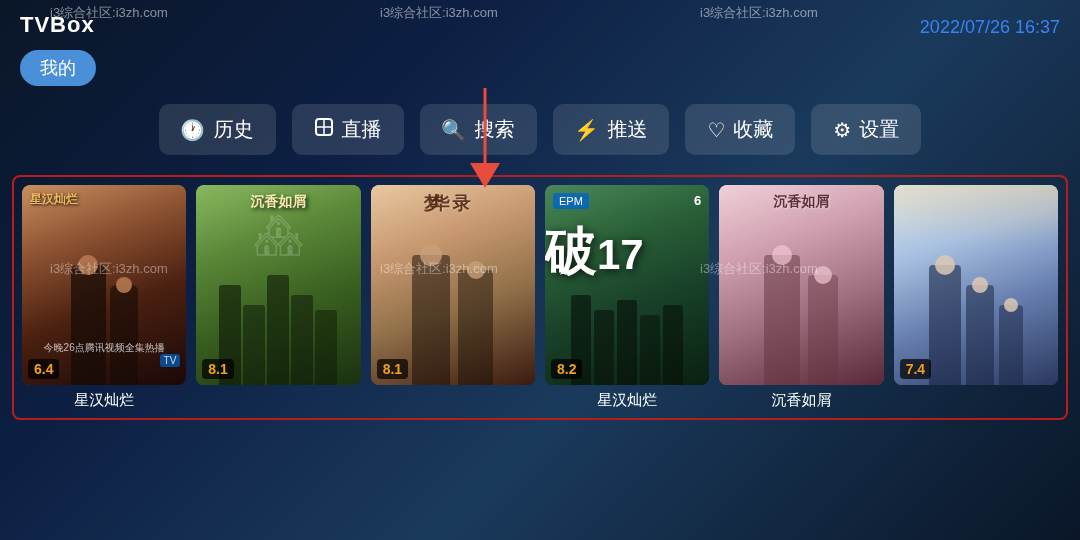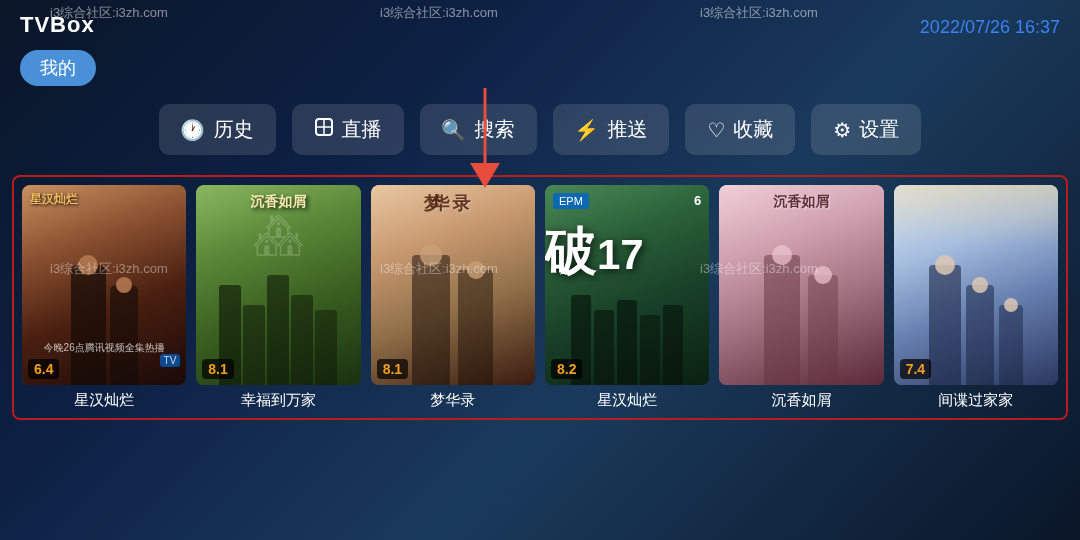--- a/index.html
+++ b/index.html
@@ -278,39 +278,37 @@
         </div>
         <div style="position:absolute;bottom:0;left:0;right:0;height:130px;display:flex;justify-content:center;align-items:flex-end;gap:2px;">
           <div style="width:22px;height:100px;background:rgba(10,20,5,0.6);border-radius:3px 3px 0 0;"></div>
           <div style="width:22px;height:80px;background:rgba(10,20,5,0.5);border-radius:3px 3px 0 0;"></div>
           <div style="width:22px;height:110px;background:rgba(10,20,5,0.55);border-radius:3px 3px 0 0;"></div>
           <div style="width:22px;height:90px;background:rgba(10,20,5,0.5);border-radius:3px 3px 0 0;"></div>
           <div style="width:22px;height:75px;background:rgba(10,20,5,0.45);border-radius:3px 3px 0 0;"></div>
         </div>
         <div class="movie-rating">8.1</div>
       </div>
-      <div class="movie-title">幸福到万家</div>
     </div>
 
     <div class="movie-card">
       <div class="movie-poster poster-3">
         <div style="position:absolute;inset:0;background:linear-gradient(160deg,#e8c8a0 0%,#c89870 30%,#907048 60%,#3a1a10 100%);"></div>
         <div style="position:absolute;top:6px;left:50%;transform:translateX(-50%);font-size:18px;color:rgba(80,40,20,0.9);font-weight:900;letter-spacing:3px;white-space:nowrap;text-shadow:1px 1px 2px rgba(255,255,255,0.3);">华录</div>
         <div style="position:absolute;top:6px;left:50%;transform:translateX(-50%) translateX(-20px);font-size:18px;color:rgba(80,40,20,0.9);font-weight:900;">梦</div>
         <div style="position:absolute;bottom:0;left:0;right:0;height:140px;display:flex;justify-content:center;align-items:flex-end;gap:8px;">
           <div style="width:38px;height:130px;background:rgba(20,10,5,0.5);border-radius:4px 4px 0 0;position:relative;">
             <div style="width:22px;height:22px;background:rgba(200,160,120,0.8);border-radius:50%;position:absolute;top:-11px;left:50%;transform:translateX(-50%);"></div>
           </div>
           <div style="width:35px;height:115px;background:rgba(20,10,5,0.45);border-radius:4px 4px 0 0;position:relative;">
             <div style="width:18px;height:18px;background:rgba(200,160,120,0.8);border-radius:50%;position:absolute;top:-9px;left:50%;transform:translateX(-50%);"></div>
           </div>
         </div>
         <div class="movie-rating">8.1</div>
       </div>
-      <div class="movie-title">梦华录</div>
     </div>
 
     <div class="movie-card">
       <div class="movie-poster poster-4">
         <div style="position:absolute;inset:0;background:linear-gradient(160deg,#4a8858 0%,#2a6038 30%,#184028 60%,#0a2010 100%);"></div>
         <div style="position:absolute;top:8px;left:8px;font-size:11px;color:white;background:rgba(0,100,200,0.8);padding:2px 6px;border-radius:3px;">EPM</div>
         <div style="position:absolute;top:8px;right:8px;font-size:13px;color:white;font-weight:bold;">6</div>
 
         <div style="position:absolute;top:40px;left:0;right:0;">
           <span style="font-size:52px;font-weight:900;color:white;text-shadow:2px 2px 8px rgba(0,0,0,0.8);line-height:1;">破<span style="font-size:42px;">17</span></span>
@@ -355,21 +353,20 @@
           </div>
           <div style="width:28px;height:100px;background:rgba(20,30,60,0.5);border-radius:4px 4px 0 0;position:relative;">
             <div style="width:16px;height:16px;background:rgba(220,200,180,0.85);border-radius:50%;position:absolute;top:-8px;left:50%;transform:translateX(-50%);"></div>
           </div>
           <div style="width:24px;height:80px;background:rgba(20,30,60,0.45);border-radius:4px 4px 0 0;position:relative;">
             <div style="width:14px;height:14px;background:rgba(220,200,180,0.85);border-radius:50%;position:absolute;top:-7px;left:50%;transform:translateX(-50%);"></div>
           </div>
         </div>
         <div class="movie-rating">7.4</div>
       </div>
-      <div class="movie-title">间谍过家家</div>
     </div>
 
   </div>
 </div>
 
 
 <div style="position:absolute;top:0;left:0;right:0;bottom:0;pointer-events:none;z-index:150;overflow:hidden;">
   <div style="position:absolute;top:4px;left:50px;font-size:13px;color:rgba(255,255,255,0.5);">i3综合社区:i3zh.com</div>
   <div style="position:absolute;top:4px;left:380px;font-size:13px;color:rgba(255,255,255,0.5);">i3综合社区:i3zh.com</div>
   <div style="position:absolute;top:4px;left:700px;font-size:13px;color:rgba(255,255,255,0.5);">i3综合社区:i3zh.com</div>

